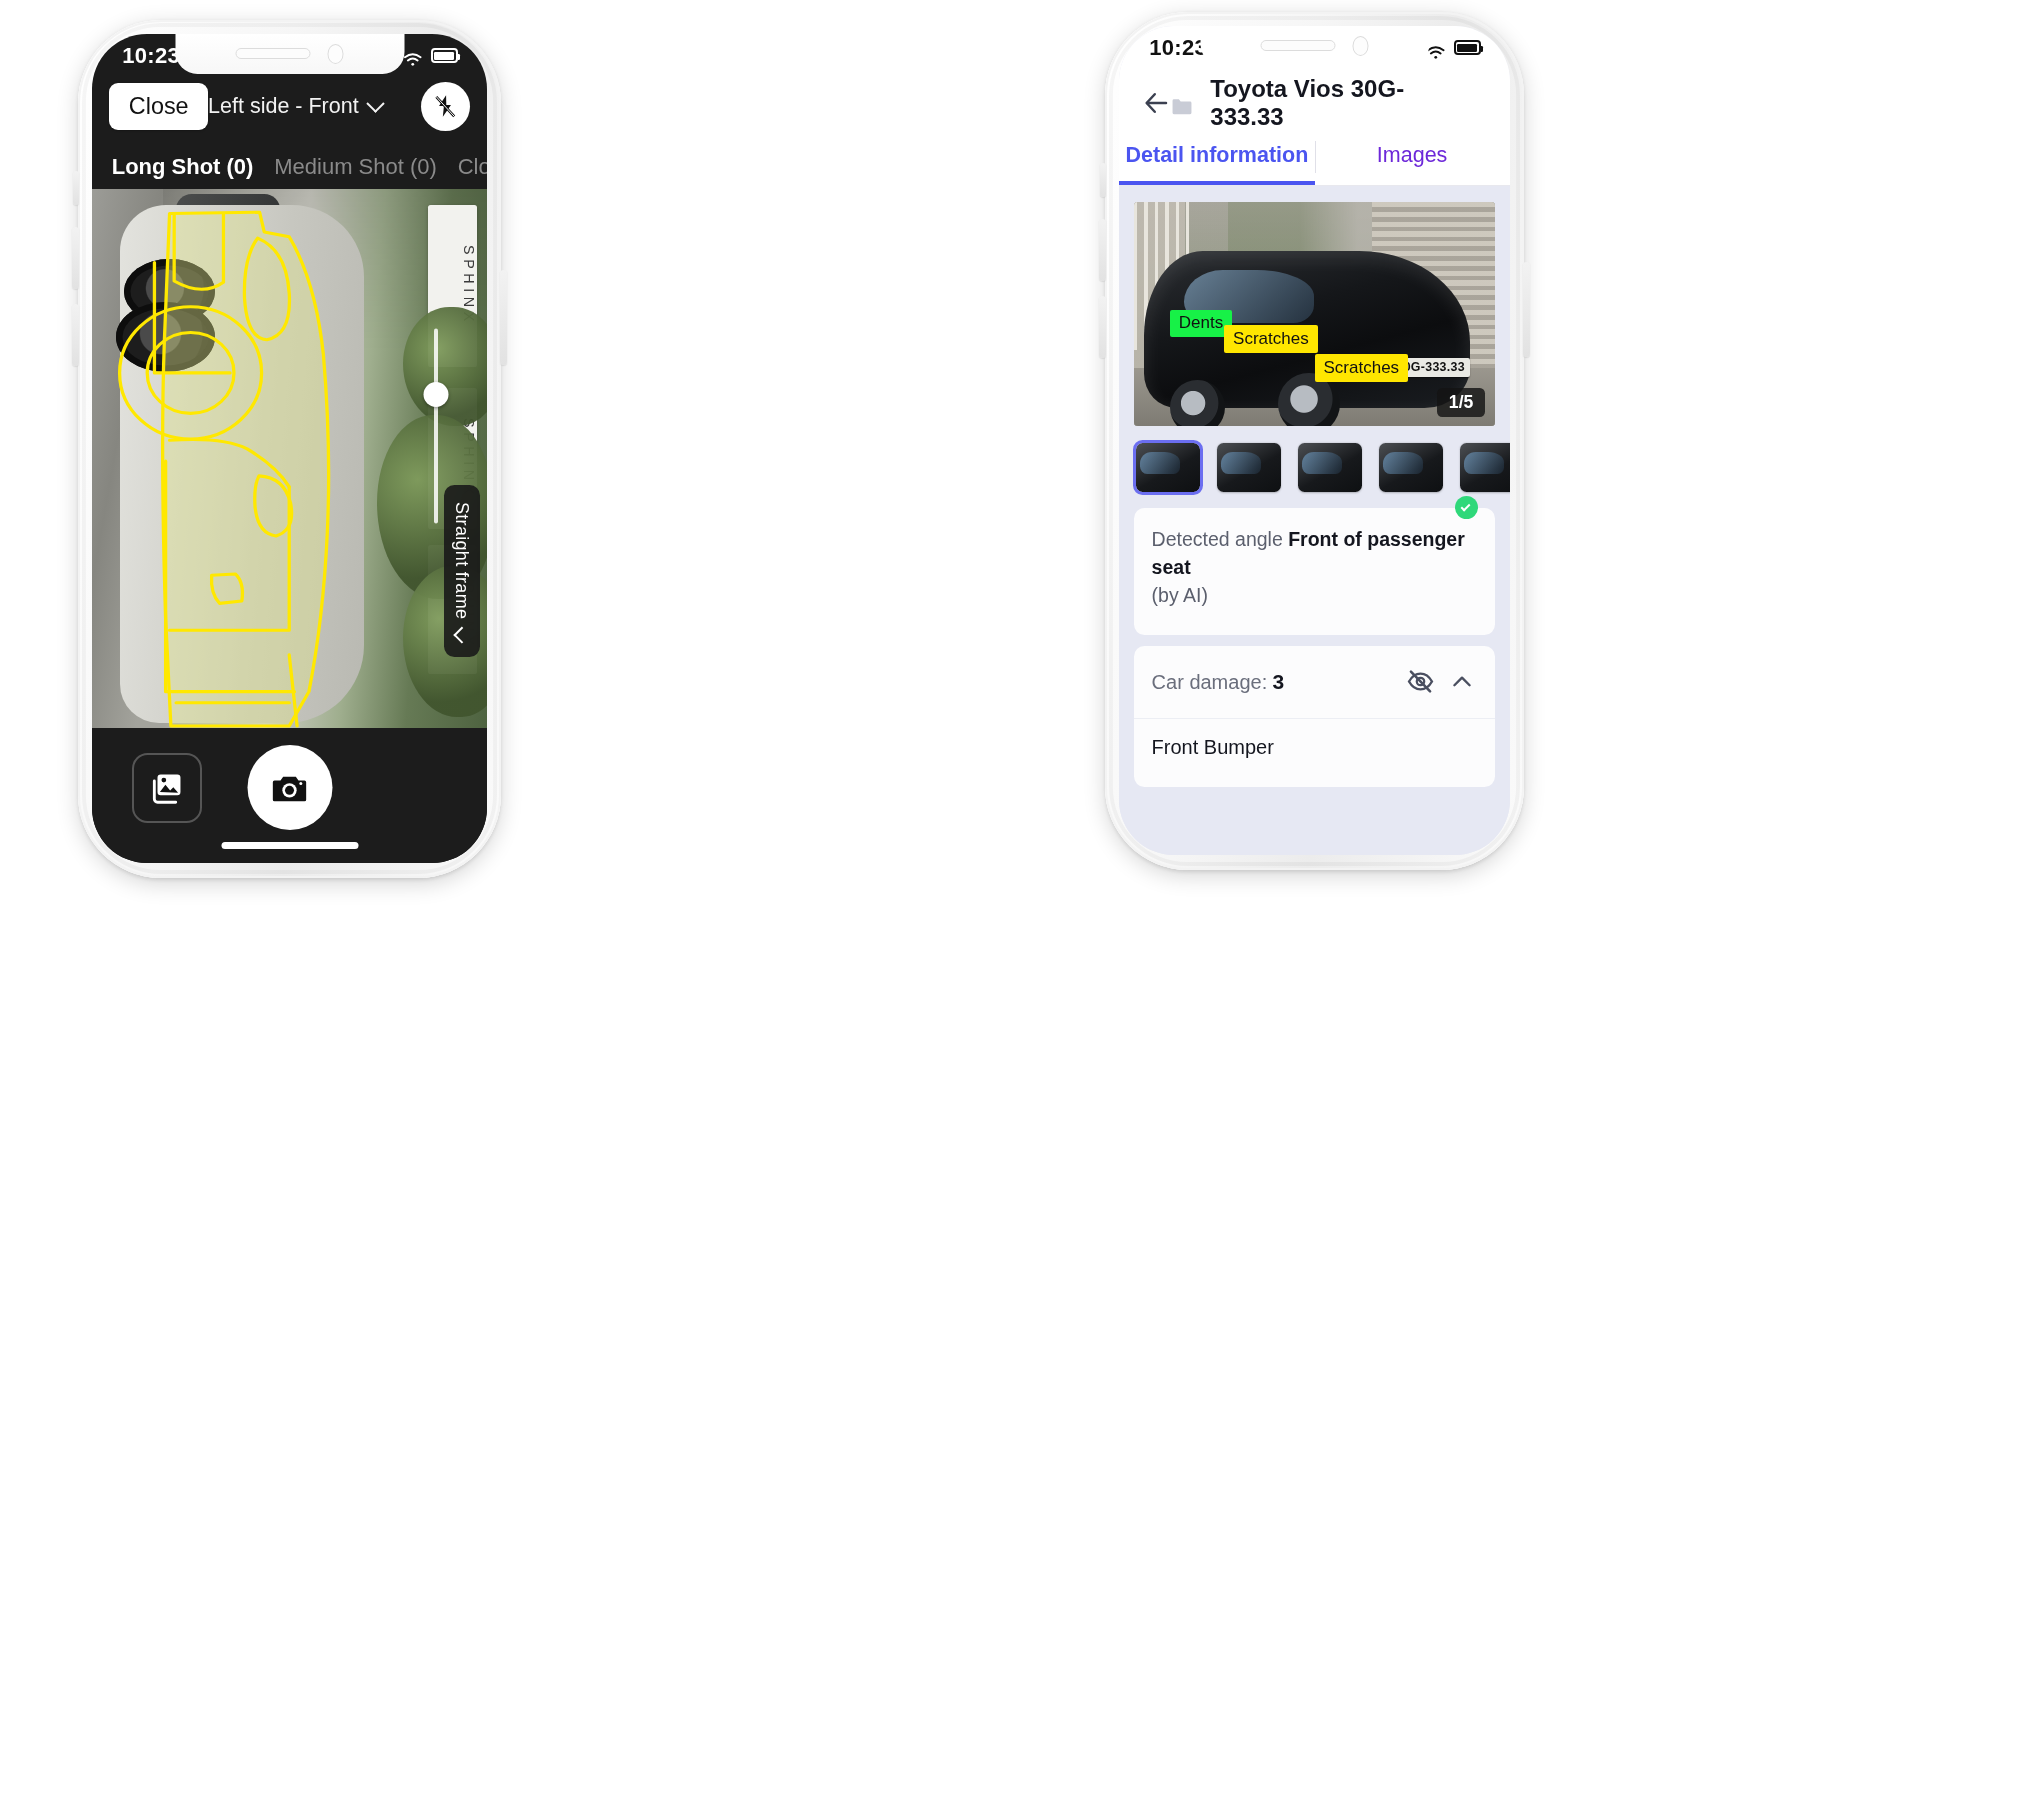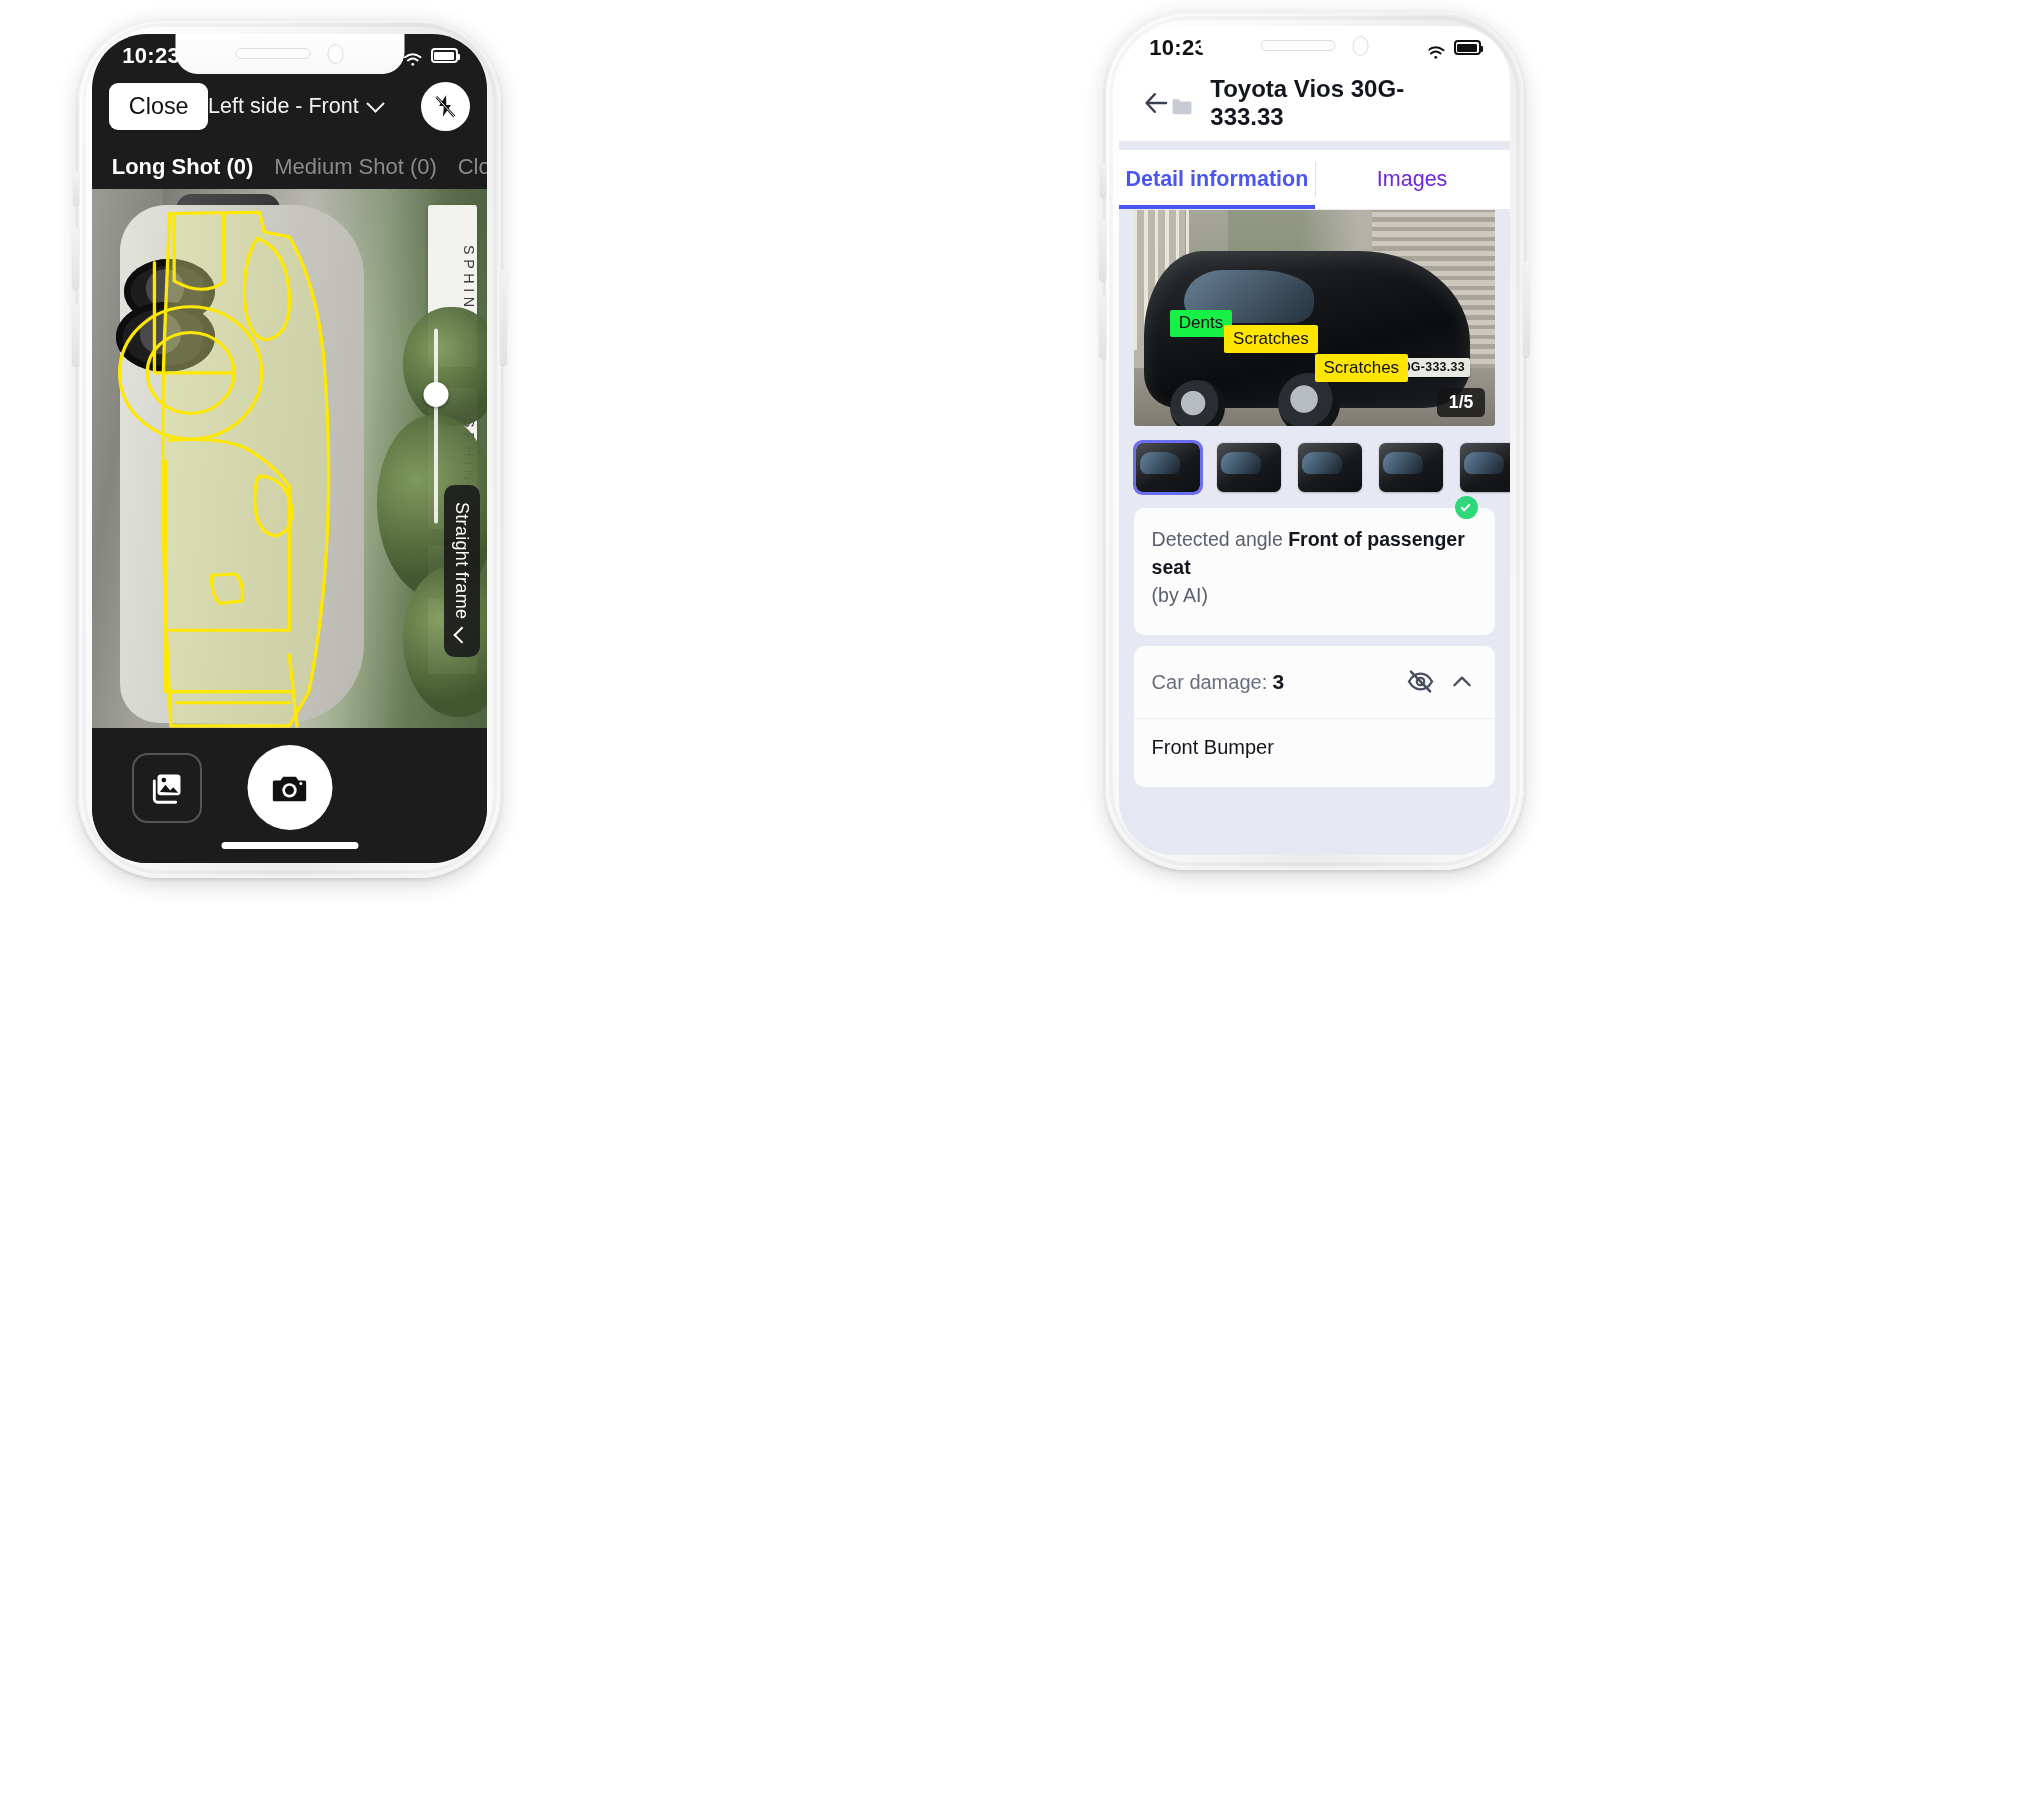--- a/index.html
+++ b/index.html
@@ -166,21 +166,21 @@
     position:absolute; top:40px; left:0; right:0; height:75px; background:#fff;
     display:flex; align-items:center; padding:0 22px; z-index:20;
   }
   .back-arrow{ width:30px; height:30px; position:relative; flex:0 0 auto; }
   .r-title{
     flex:1; display:flex; align-items:center; justify-content:center; gap:17px;
     font-size:24px; font-weight:700; color:#14161f; padding-right:30px;
   }
   .folder-ic{ width:22px; height:18px; position:relative; flex:0 0 auto; }
   .r-tabs{
-    position:absolute; top:124px; left:0; right:0; height:60px; background:#fff;
+    position:absolute; top:100px; left:0; right:0; height:60px; background:#fff;
     display:flex; z-index:19; border-bottom:0.7px solid #e8e8ee;
   }
   .r-tab{ flex:1; display:flex; align-items:center; justify-content:center;
     font-size:21.5px; color:#6d28d9; position:relative; }
   .r-tab.active{ color:#4b55f0; font-weight:700; }
   .r-tab.active::after{ content:""; position:absolute; left:0; right:0; bottom:0; height:3.9px; background:#4b55f0; }
   .tabdiv{ position:absolute; left:50%; top:11.7px; bottom:11.7px; width:0.7px; background:#e0e0e8; }
 
   .r-body{ position:absolute; top:176px; left:0; right:0; bottom:0; overflow:hidden; background:#e6e8f3; }
 

